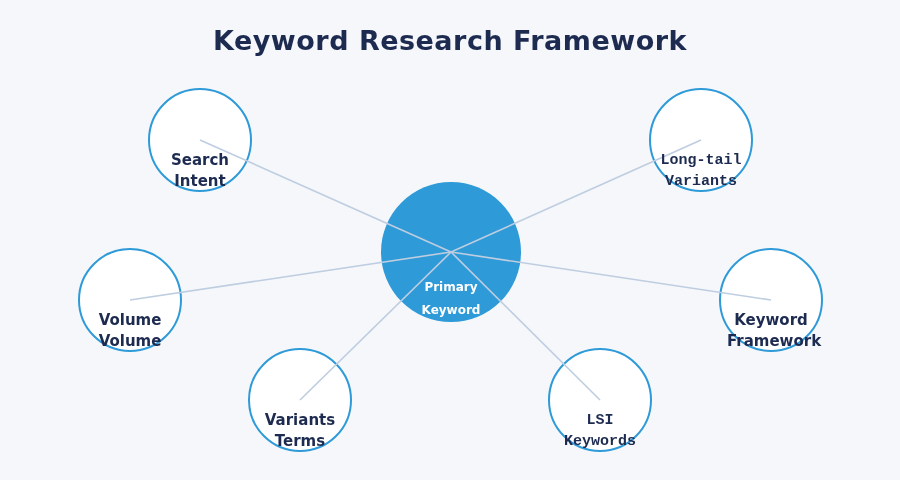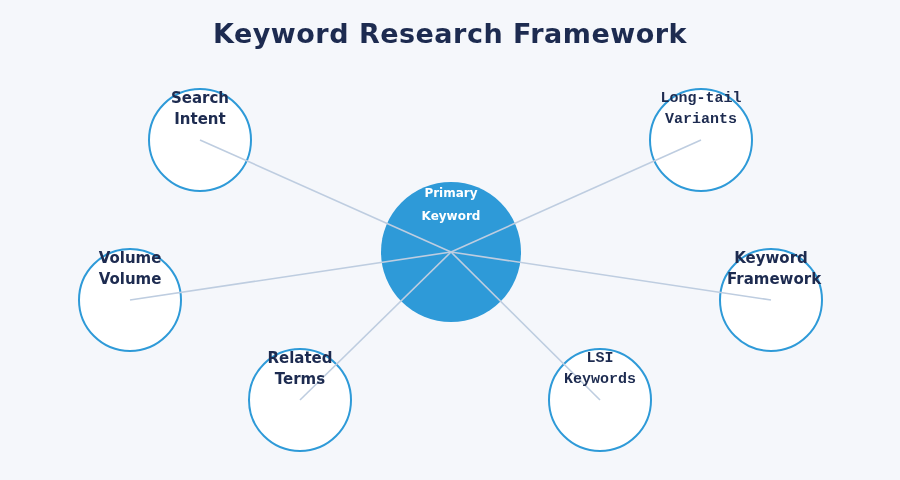--- a/index.html
+++ b/index.html
@@ -19,21 +19,21 @@
     font-family: "DejaVu Sans", "Liberation Sans", sans-serif;
   }
   .canvas {
     position: relative;
     width: 900px;
     height: 480px;
     background: var(--background);
   }
   .diagram-title {
     position: absolute;
-    top: 18px;
+    top: 25px;
     left: 0;
     width: 100%;
     text-align: center;
     font-size: 27px;
     font-weight: bold;
     letter-spacing: 0.5px;
     color: var(--title-text);
   }
   svg.connectors {
     position: absolute;
@@ -43,21 +43,21 @@
     z-index: 2;
     pointer-events: none;
   }
   svg.connectors line {
     stroke: var(--connector);
     stroke-width: 1.6;
   }
   .node {
     position: absolute;
     display: flex;
-    align-items: flex-start;
+    align-items: flex-end;
     justify-content: center;
   }
   .node .circle {
     position: absolute;
     inset: 0;
     border-radius: 50%;
     z-index: 1;
   }
   .node .label {
     position: relative;
@@ -127,21 +127,21 @@
     <div class="label">Volume Volume</div>
   </div>
 
   <div class="node satellite pos-3">
     <div class="circle"></div>
     <div class="label">Keyword Framework</div>
   </div>
 
   <div class="node satellite pos-4">
     <div class="circle"></div>
-    <div class="label">Related Terms</div>
+    <div class="label">Variants Terms</div>
   </div>
 
   <div class="node satellite pos-5">
     <div class="circle"></div>
     <div class="label">LSI Keywords</div>
   </div>
 
 </div>
 
 </body></html>

